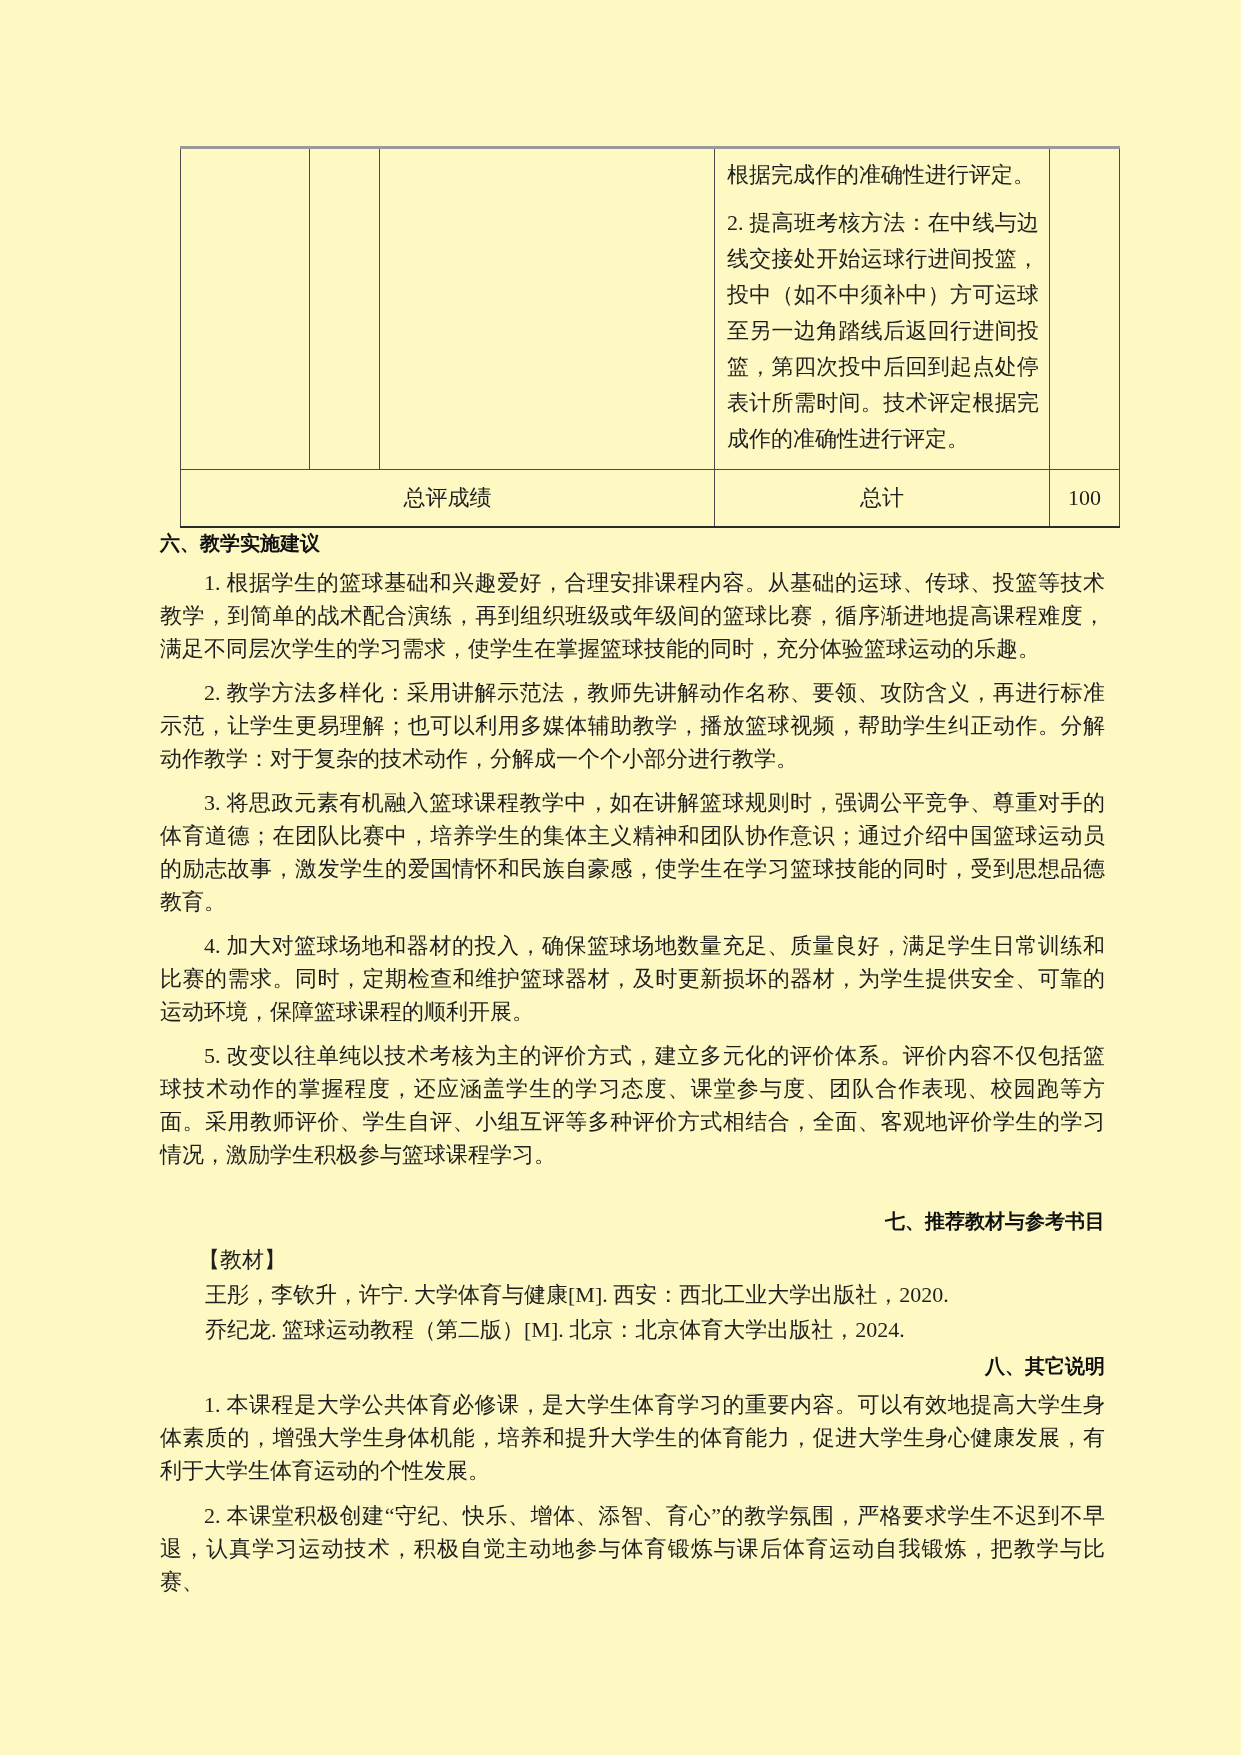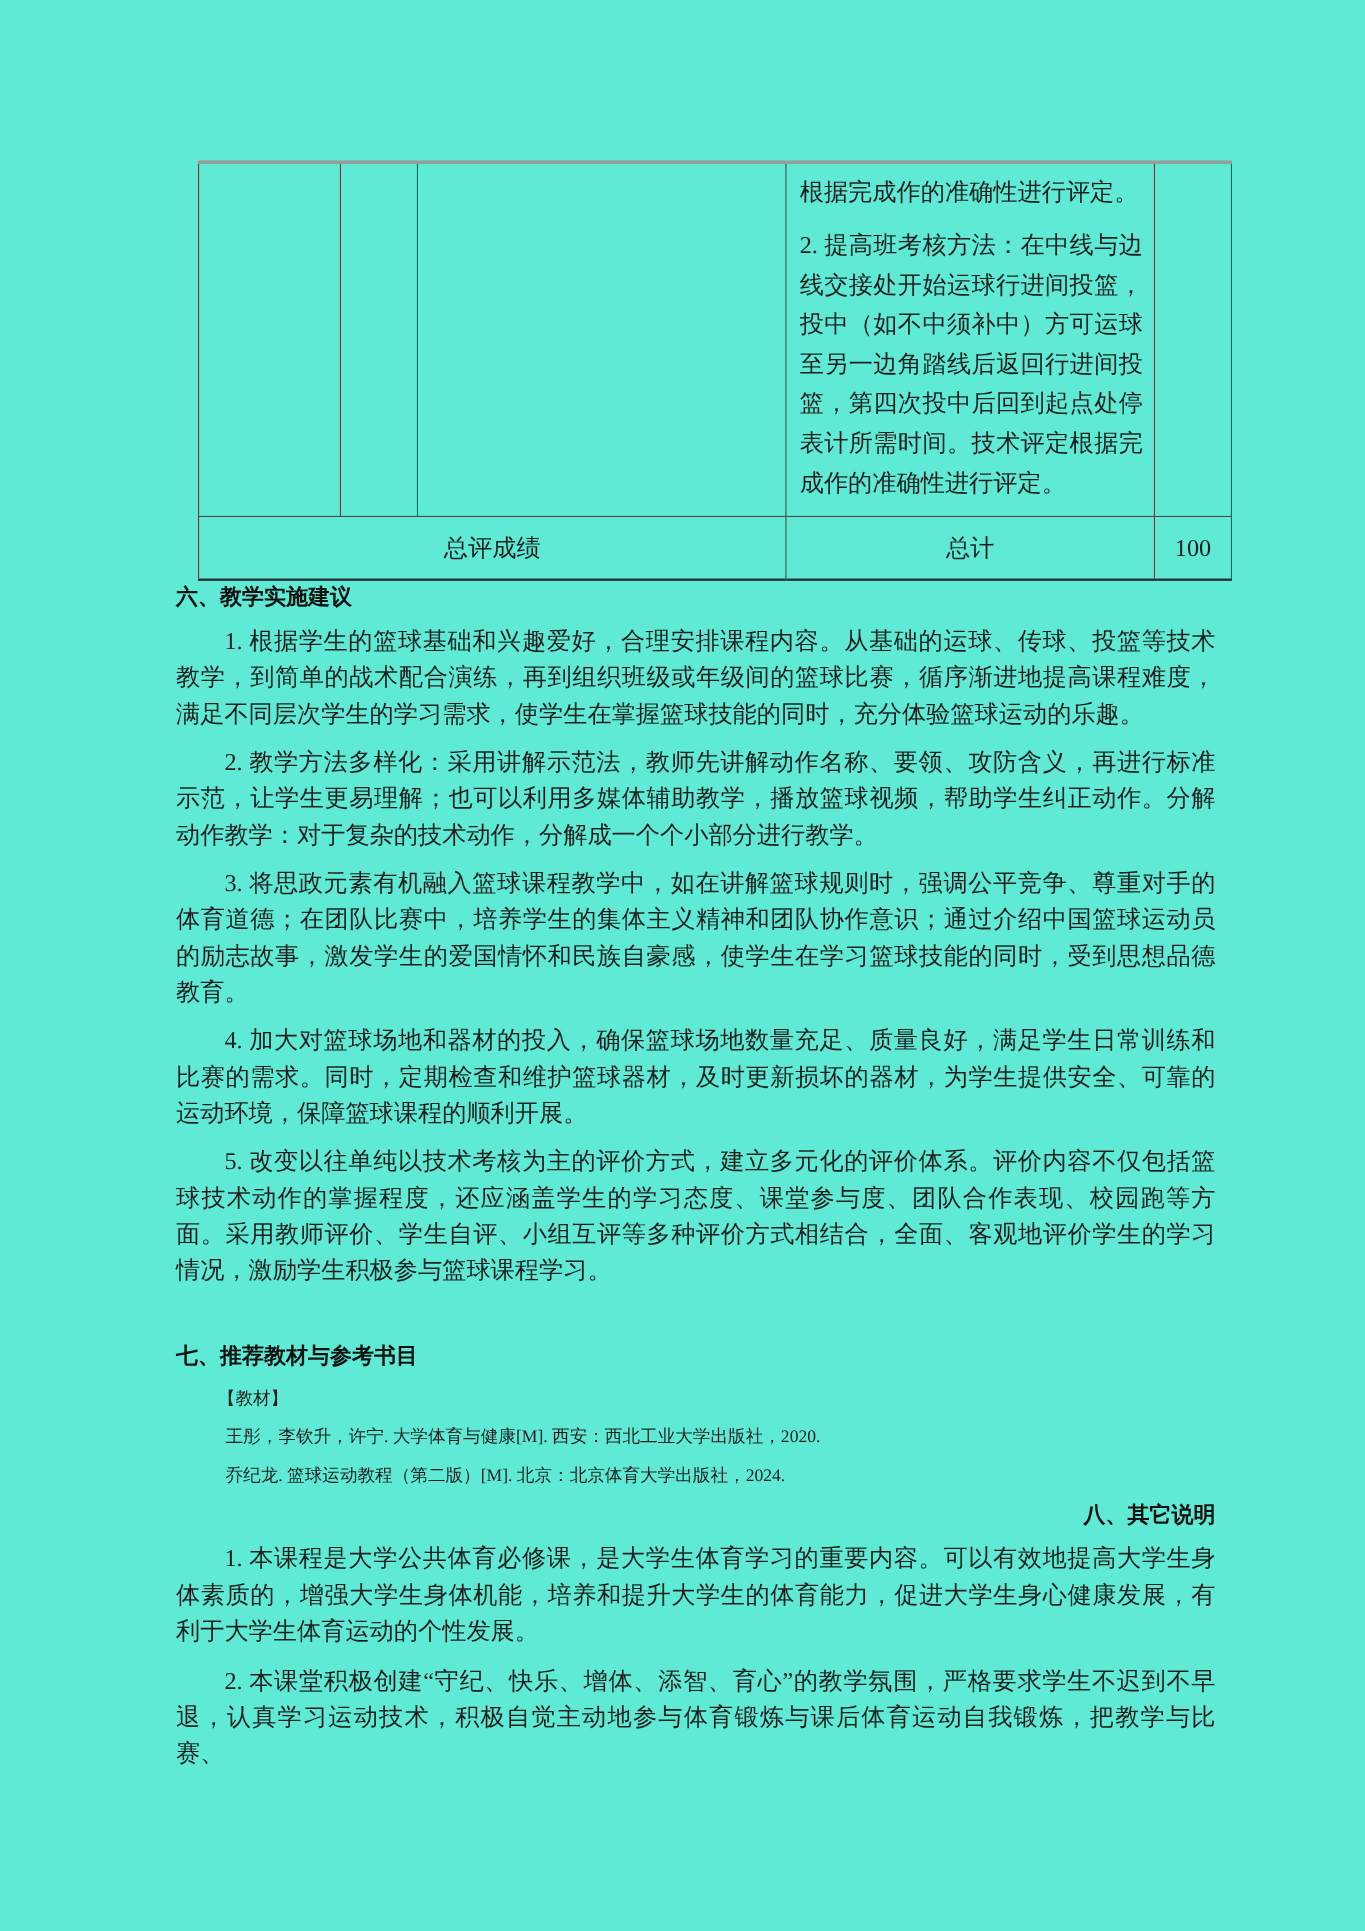--- a/index.html
+++ b/index.html
@@ -1,21 +1,21 @@
 <!DOCTYPE html>
 <html><head>
 <meta charset="utf-8">
 <style>
   html,body{margin:0;padding:0;}
   body{background:#e8e8e8;}
   .page{
     position:relative;
     width:1241px;height:1755px;
     margin:0 auto;
-    background:#5eead4;
+    background:#fef9c3;
     font-family:"Liberation Serif", serif;
     color:#1f1f1f;
     overflow:hidden;
   }
   
   .score-table{
     position:absolute;left:180px;top:146px;
     border-collapse:collapse;table-layout:fixed;
     width:939px;
   }
@@ -37,31 +37,31 @@
   .content{
     position:absolute;left:160px;top:528px;width:945px;
   }
   .sec-heading{
     font-family:"Liberation Sans", sans-serif;
     font-weight:bold;
     font-size:20px;line-height:30px;
     color:#111;
     margin:0;
   }
-  .sec-heading.h7{line-height:36px;margin-top:44px;}
+  .sec-heading.h7{line-height:36px;margin-top:32px;text-align:right;}
   .sec-heading.h8{line-height:36px;margin-top:2px;text-align:right;}
   .body-para{
     font-size:22px;line-height:33px;
     text-align:justify;
     text-indent:44px;
     margin:11px 0 0 0;
   }
   .body-para.first{margin-top:8px;}
   .ref-line{
-    font-size:16px;line-height:33px;
+    font-size:22px;line-height:33px;
     margin:2px 0 0 0;
   }
   .ref-label{padding-left:38px;margin-top:4px;}
   .ref-entry{padding-left:45px;}
   .other-p1{margin-top:4px;}
   .other-p2{margin-top:12px;}
   
   .page-footer{
     position:absolute;left:160px;top:1622px;width:945px;
     text-align:center;font-size:20px;line-height:30px;color:#222;

